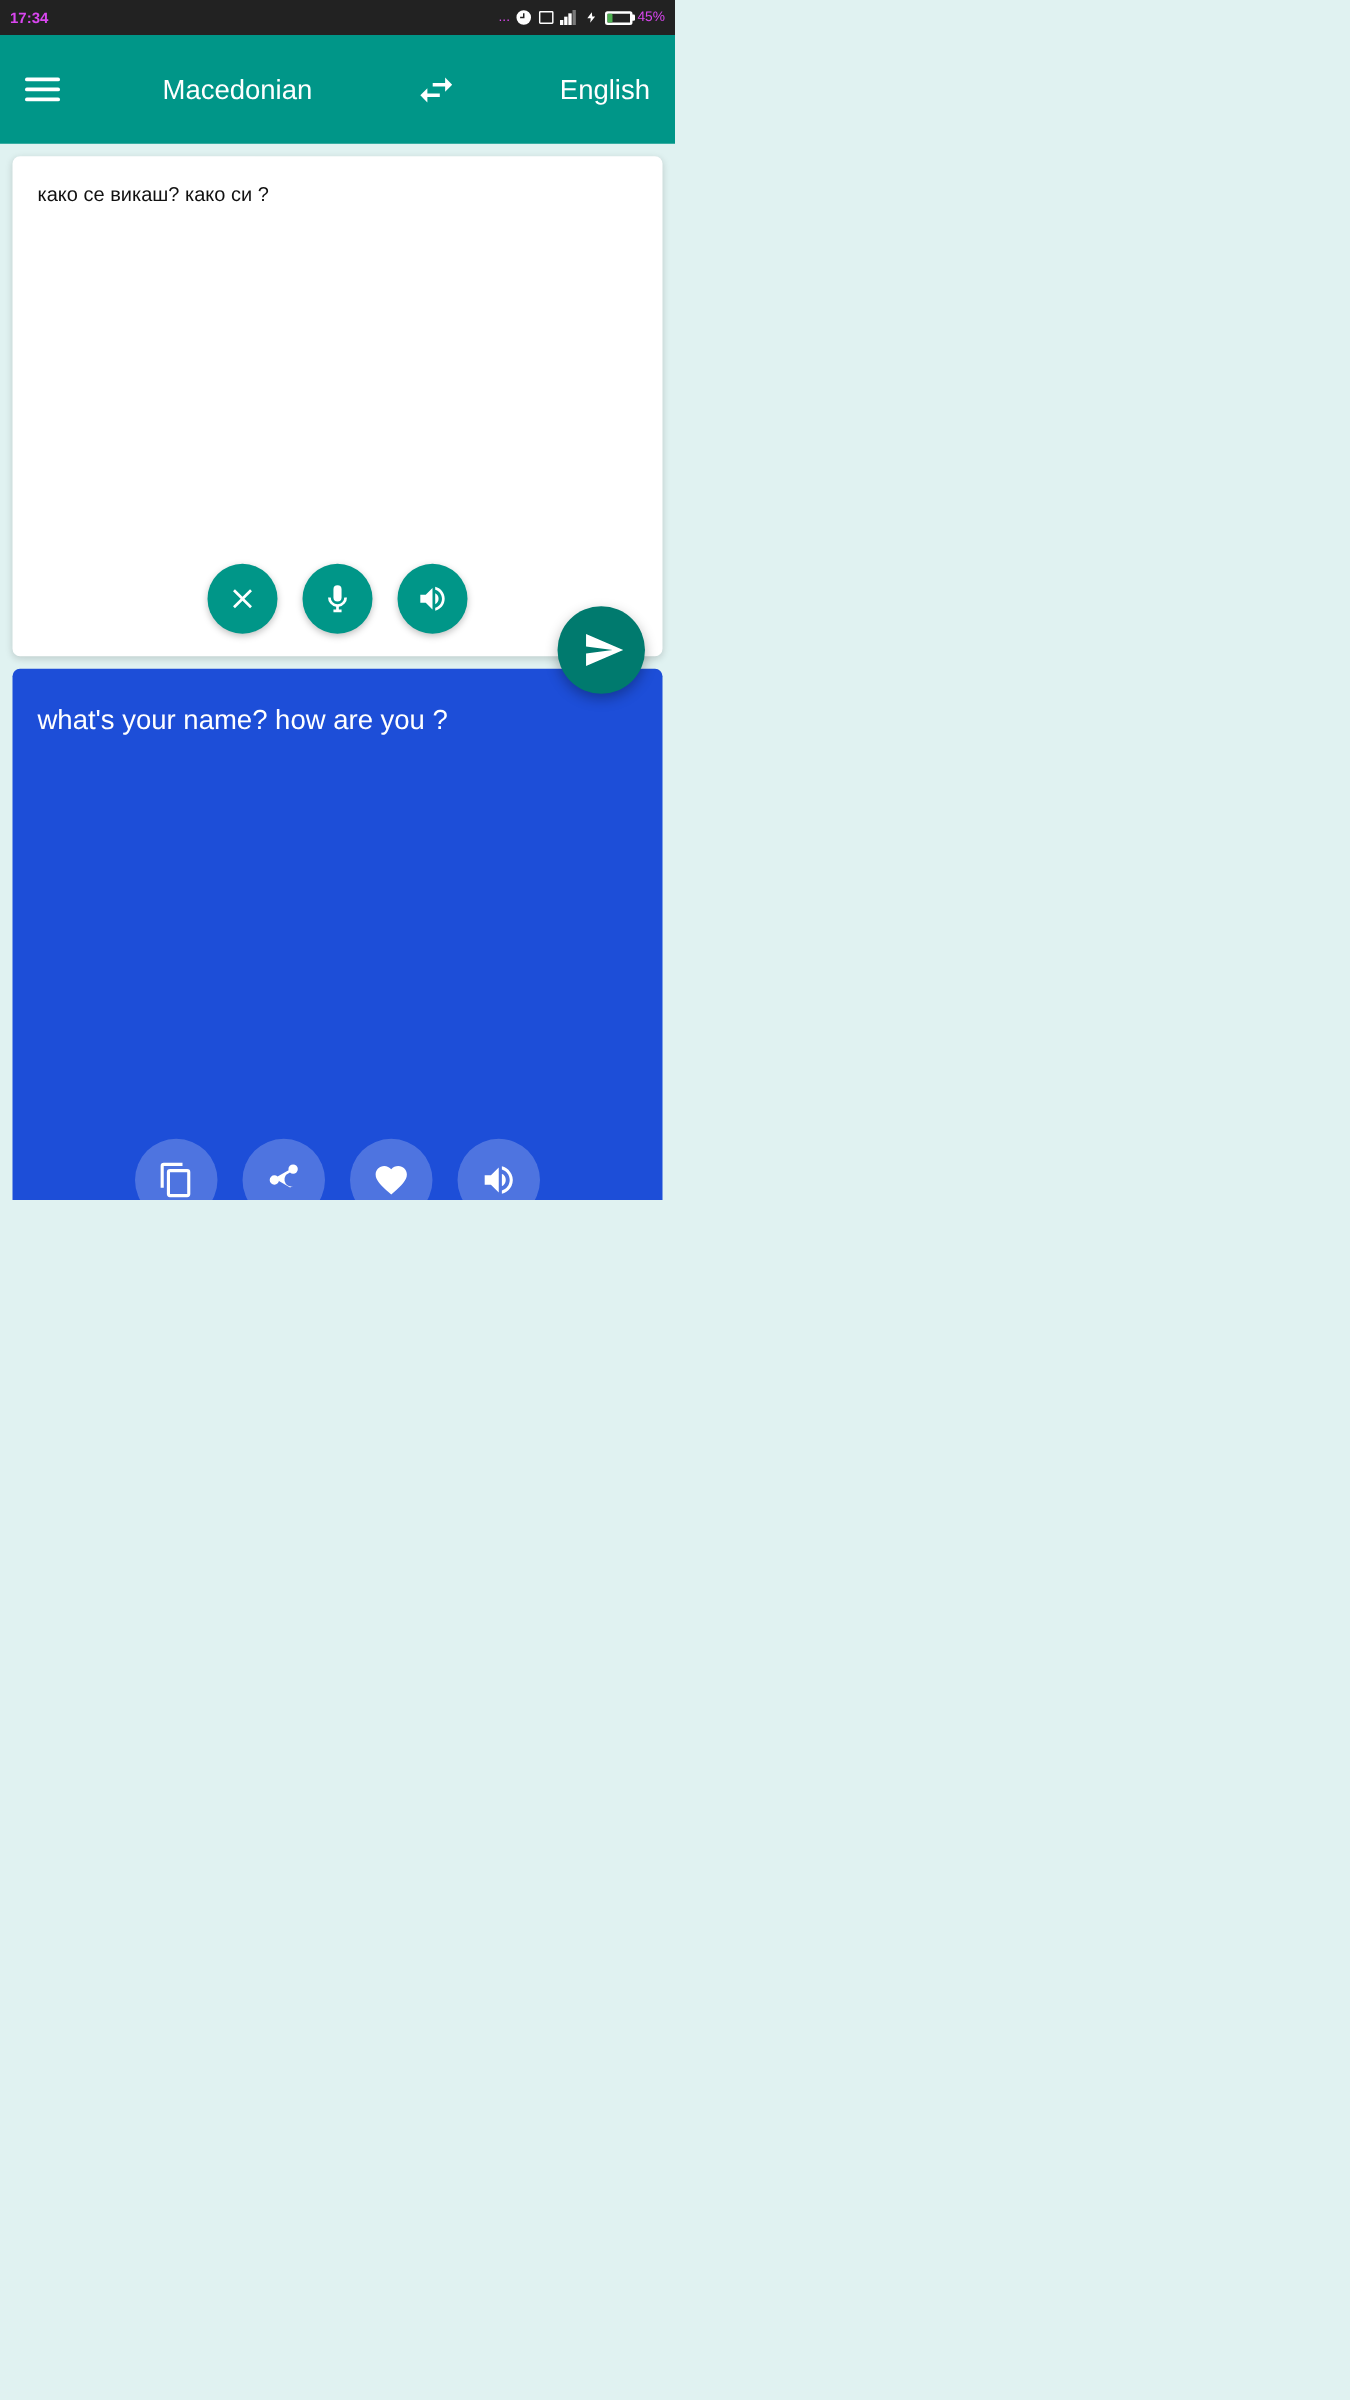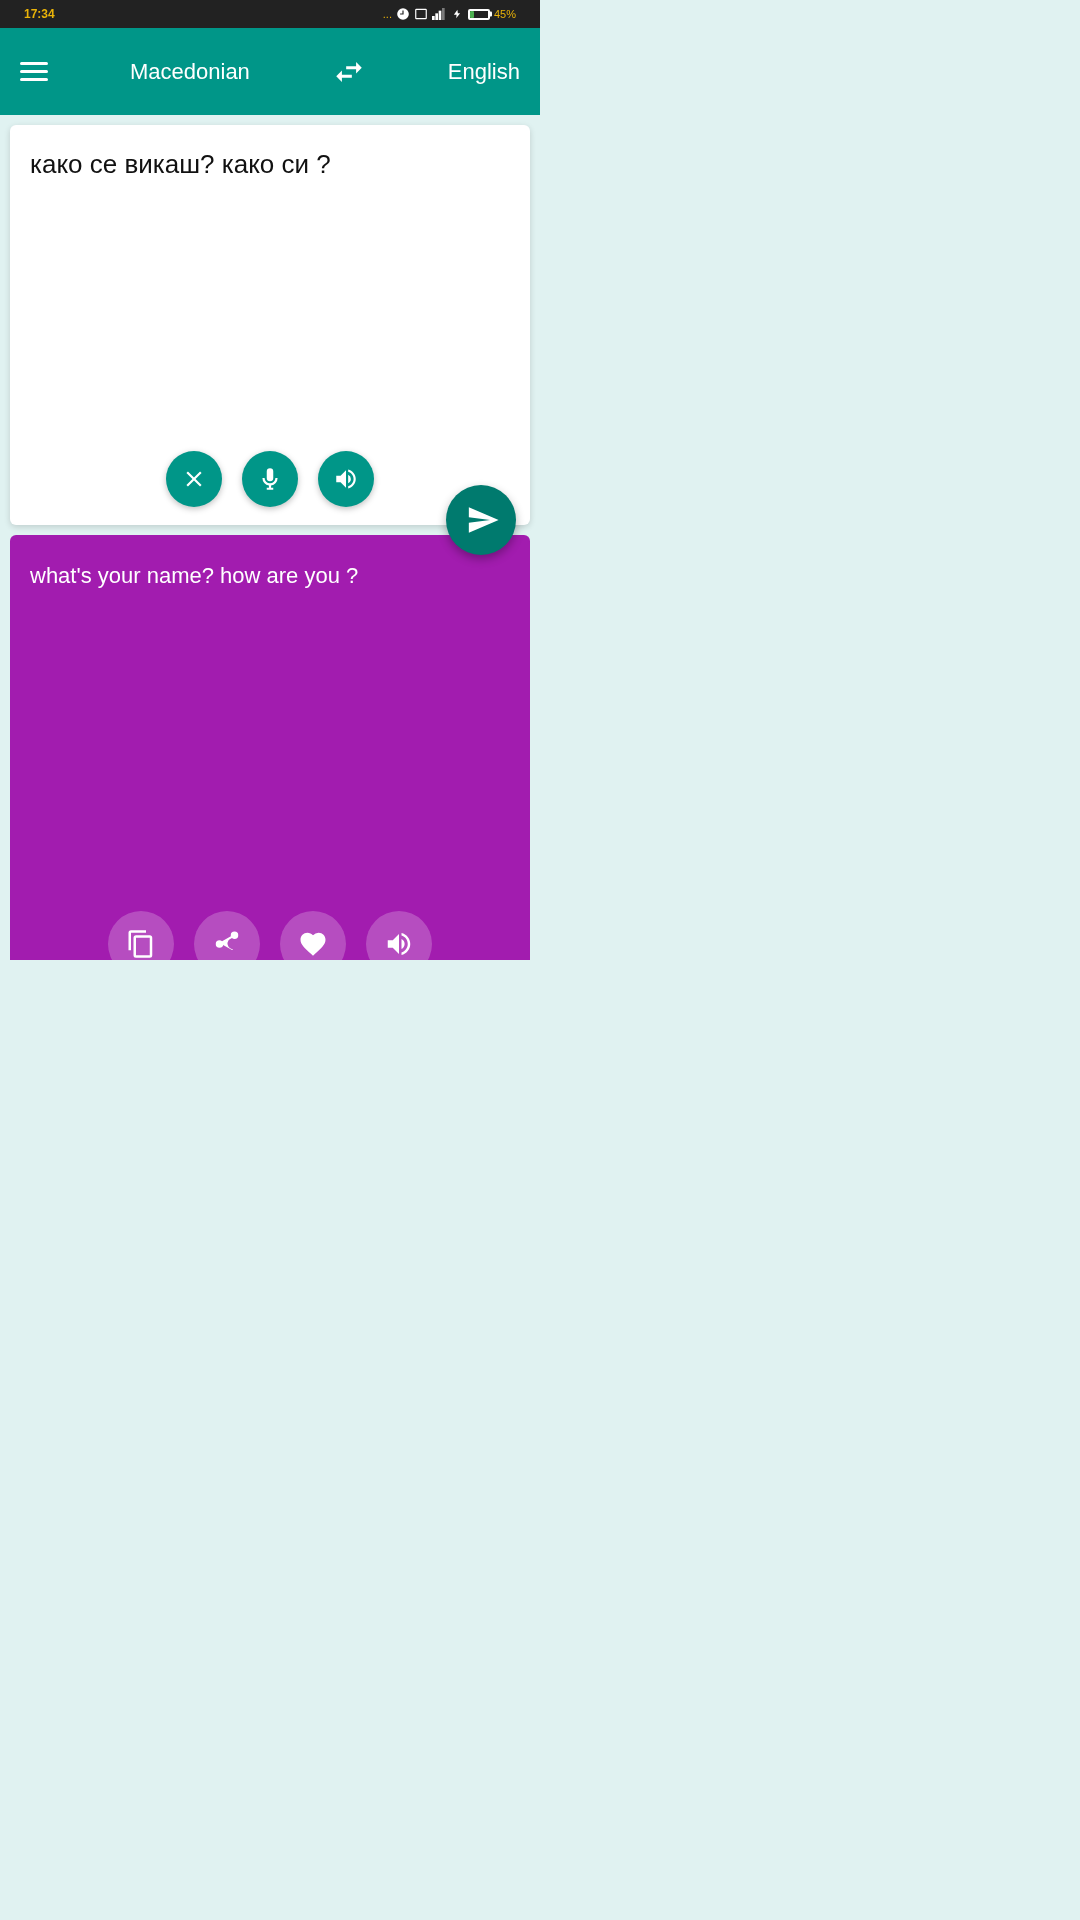--- a/index.html
+++ b/index.html
@@ -10,25 +10,25 @@
       height: 960px;
       font-family: sans-serif;
       background: #e0f2f1;
       overflow: hidden;
       position: relative;
     }
 
     
     .status-bar {
       background: #222;
-      color: #eab308;
+      color: #d946ef;
       display: flex;
       justify-content: space-between;
       align-items: center;
-      padding: 0 24px;
+      padding: 0 8px;
       height: 28px;
       font-size: 12px;
     }
     .status-bar .time { font-weight: bold; }
     .status-bar .icons { display: flex; align-items: center; gap: 4px; font-size: 11px; }
     .battery-icon {
       display: inline-block;
       width: 22px;
       height: 11px;
       border: 2px solid #fff;
@@ -99,21 +99,21 @@
     .input-panel {
       background: #fff;
       margin: 10px 10px 0 10px;
       border-radius: 6px;
       box-shadow: 0 2px 6px rgba(0,0,0,0.15);
       padding: 20px 20px 80px 20px;
       position: relative;
       min-height: 400px;
     }
     .input-text {
-      font-size: 26px;
+      font-size: 16px;
       color: #111;
       line-height: 1.5;
     }
     .input-controls {
       position: absolute;
       bottom: 18px;
       left: 50%;
       transform: translateX(-50%);
       display: flex;
       gap: 20px;
@@ -155,21 +155,21 @@
     }
     .fab-send svg {
       fill: #fff;
       width: 34px;
       height: 34px;
       margin-left: 4px;
     }
 
     
     .output-panel {
-      background: #a21caf;
+      background: #1d4ed8;
       margin: 10px 10px 0 10px;
       border-radius: 6px;
       padding: 24px 20px 90px 20px;
       position: relative;
       min-height: 460px;
     }
     .output-text {
       font-size: 22px;
       color: #fff;
       line-height: 1.5;

